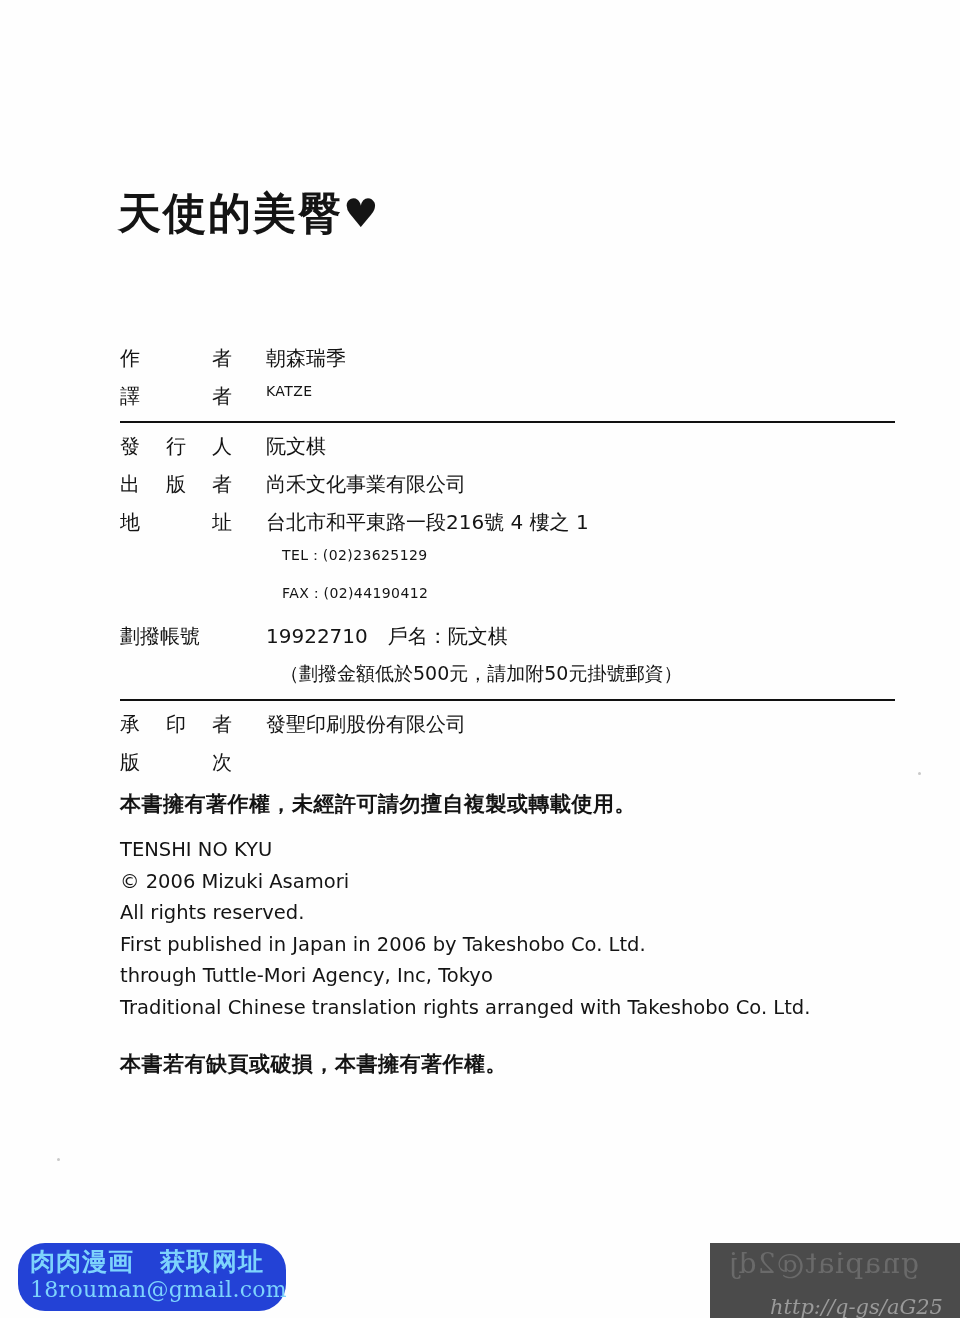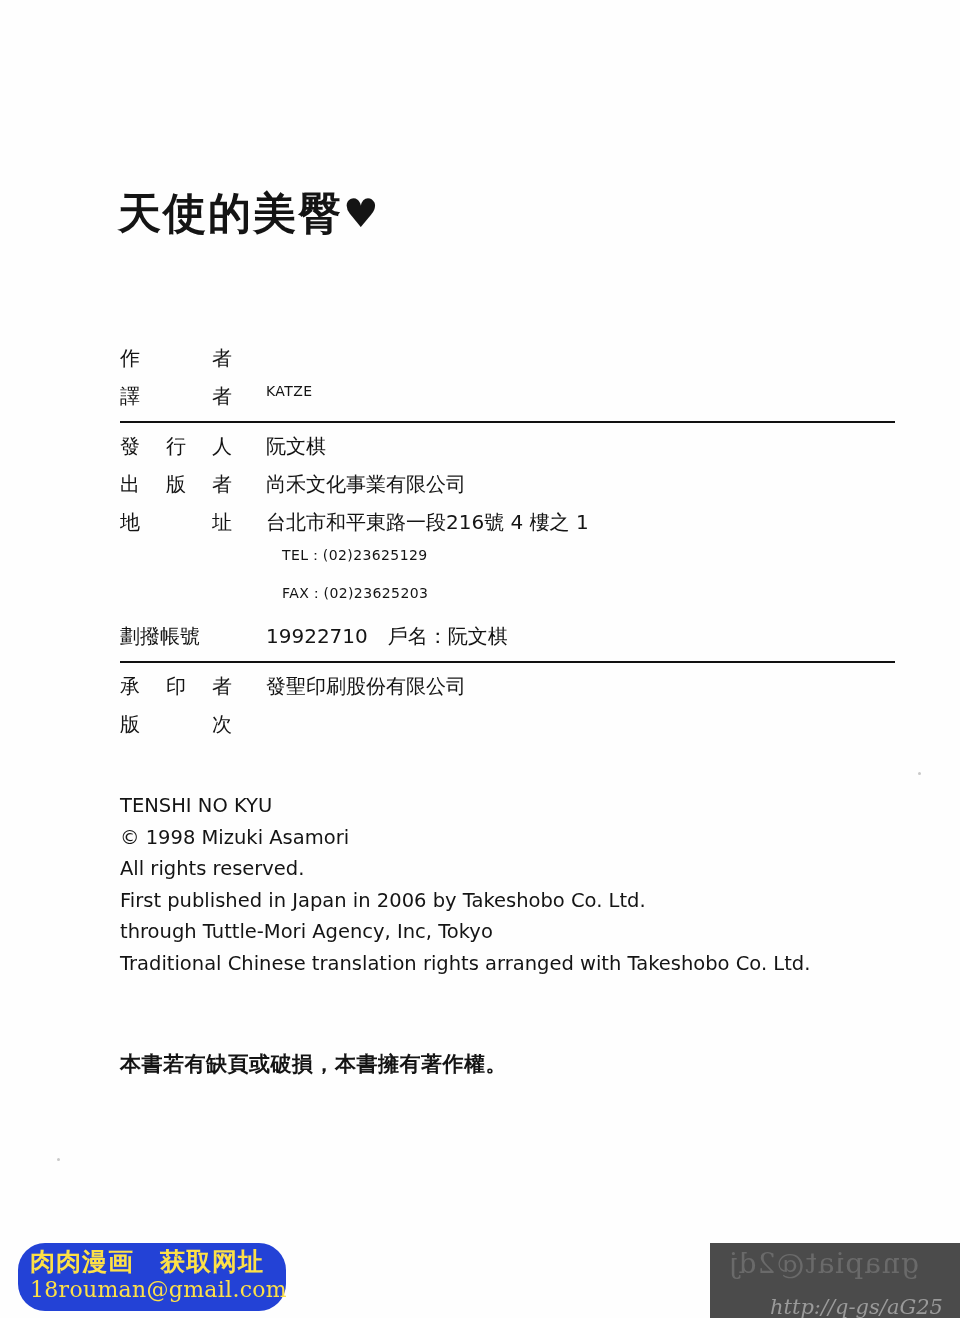--- a/index.html
+++ b/index.html
@@ -143,21 +143,21 @@
   }
 
   
   .wm-left {
     position: absolute;
     left: 18px;
     top: 1243px;
     width: 268px;
     height: 68px;
     background: #2342d6;
-    color: #fde047;
+    color: #7dd3fc;
     box-sizing: border-box;
     padding: 5px 14px 0 12px;
     border-radius: 27px;
   }
   .wm-left .wm-l1 {
     font-size: 25px;
     font-weight: 700;
     letter-spacing: 1px;
     line-height: 1.15;
     white-space: nowrap;
@@ -220,20 +220,21 @@
     <h1 class="main-title"><span>天使的美臀</span><span class="heart">♥</span></h1>
   </div>
 
   <div class="colophon">
 
     <div class="crow">
       <div class="clabel spread">
           <span>作</span>
           <span>者</span>
         </div>
+      <div class="cvalue">朝森瑞季</div>
     </div>
 
     <div class="crow">
       <div class="clabel spread">
           <span>譯</span>
           <span>者</span>
         </div>
       <div class="cvalue latin">KATZE</div>
     </div>
 
@@ -265,28 +266,32 @@
       <div class="cvalue">台北市和平東路一段216號 4 樓之 1</div>
     </div>
 
     <div class="crow">
       <div class="clabel"></div>
       <div class="cvalue latin indent1">TEL：(02)23625129</div>
     </div>
 
     <div class="crow">
       <div class="clabel"></div>
-      <div class="cvalue latin indent1">FAX：(02)23625203</div>
+      <div class="cvalue latin indent1">FAX：(02)44190412</div>
     </div>
 
     <div class="crow">
       <div class="clabel">劃撥帳號</div>
       <div class="cvalue">19922710　戶名：阮文棋</div>
     </div>
 
+    <div class="crow">
+      <div class="clabel"></div>
+      <div class="cvalue small indent2">（劃撥金額低於500元，請加附50元掛號郵資）</div>
+    </div>
 
     <hr class="rule thin">
 
     <div class="crow">
       <div class="clabel spread">
           <span>承</span>
           <span>印</span>
           <span>者</span>
         </div>
       <div class="cvalue">發聖印刷股份有限公司</div>
@@ -295,22 +300,23 @@
     <div class="crow">
       <div class="clabel spread">
           <span>版</span>
           <span>次</span>
         </div>
     </div>
 
   </div>
 
   <div class="notes">
+    <p class="note-cjk">本書擁有著作權，未經許可請勿擅自複製或轉載使用。</p>
     <p class="note-latin">TENSHI NO KYU</p>
-    <p class="note-latin">© 1998 Mizuki Asamori</p>
+    <p class="note-latin">© 2006 Mizuki Asamori</p>
     <p class="note-latin">All rights reserved.</p>
     <p class="note-latin">First published in Japan in 2006 by Takeshobo Co. Ltd.</p>
     <p class="note-latin">through Tuttle-Mori Agency, Inc, Tokyo</p>
     <p class="note-latin">Traditional Chinese translation rights arranged with Takeshobo Co. Ltd.</p>
   </div>
 
   <div class="notes-tail">
     <p class="note-cjk tail">本書若有缺頁或破損，本書擁有著作權。</p>
   </div>
 

